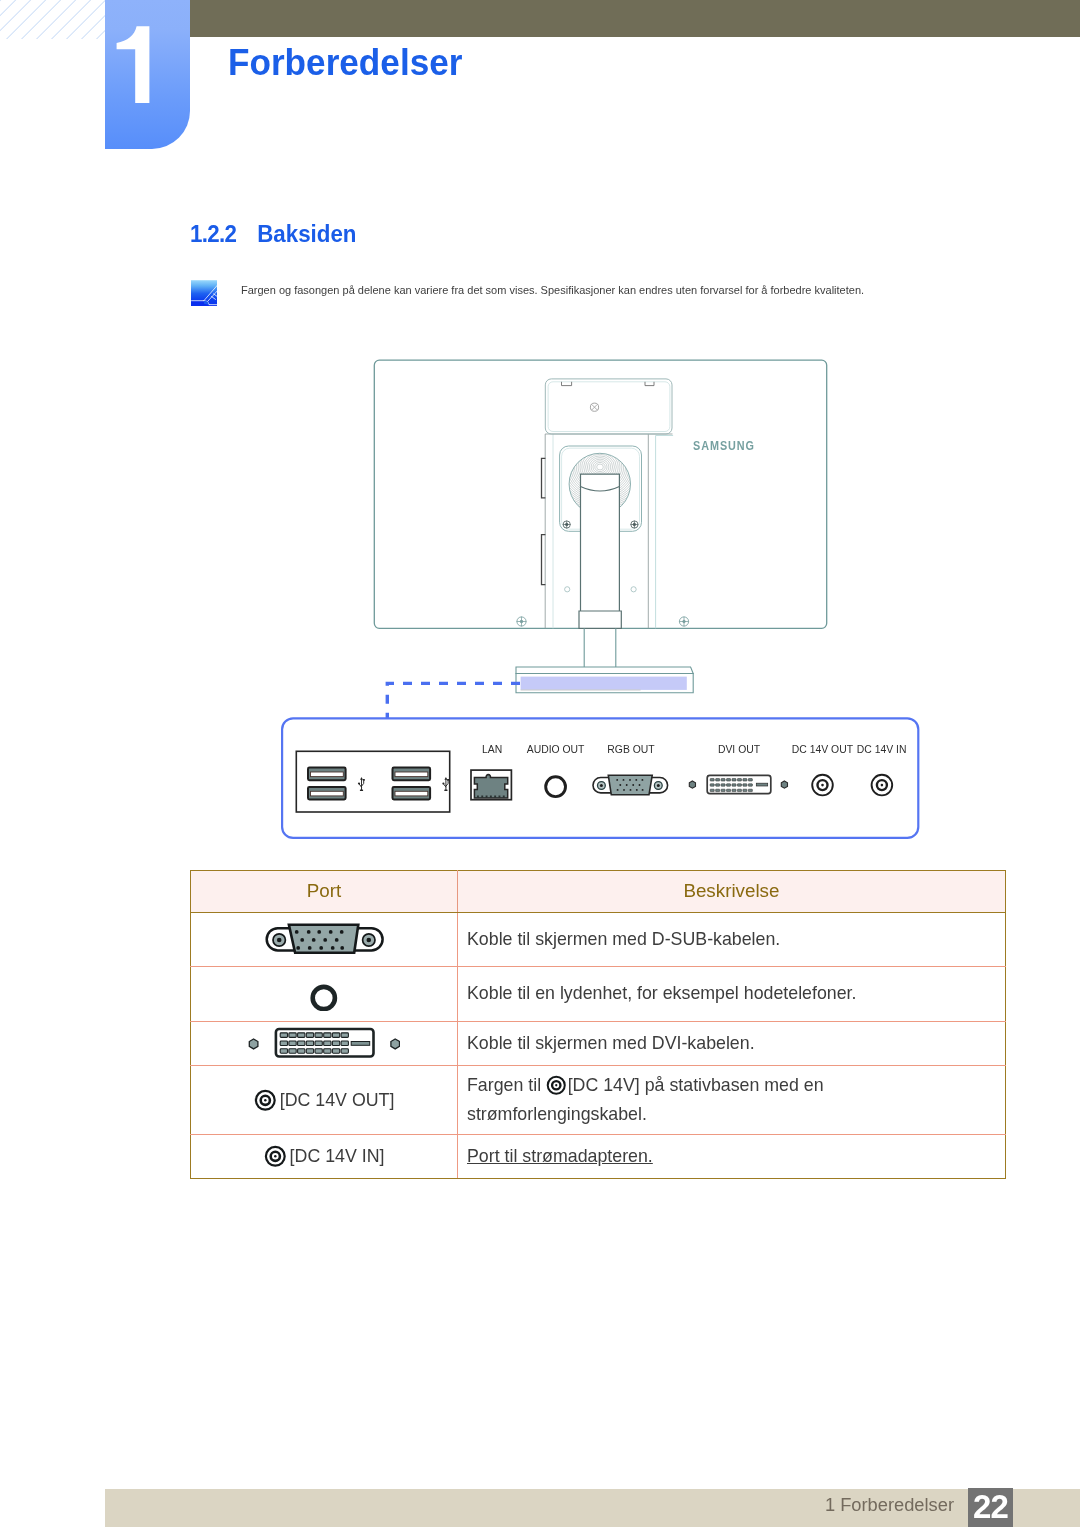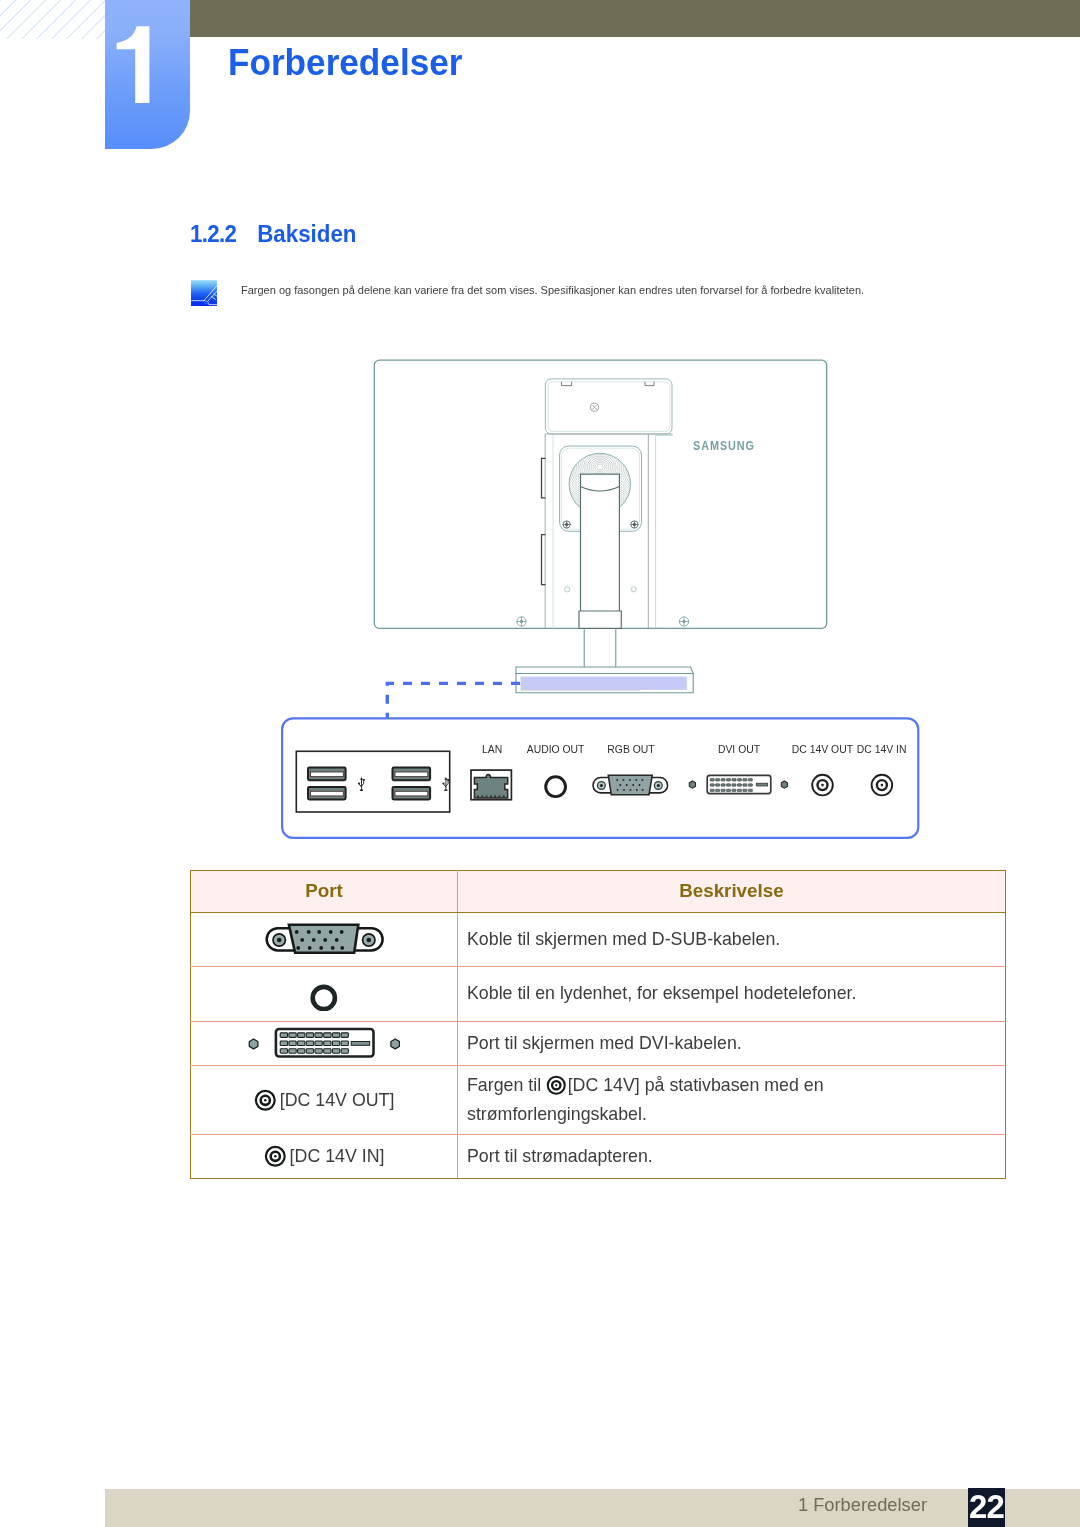--- a/index.html
+++ b/index.html
@@ -28,40 +28,40 @@
   .note-text{position:absolute;left:52px;top:0;width:757px;font-size:11px;color:#3d3d3d;line-height:28px;}
 
   
   .fig{position:absolute;left:270px;top:352px;width:660px;height:500px;}
   .panel{position:absolute;left:270px;top:660px;width:660px;height:190px;}
 
   
   .tbl{position:absolute;left:190px;top:869.5px;width:815.8px;}
   table.ports{border-collapse:collapse;width:815.8px;table-layout:fixed;border-spacing:0;}
   table.ports td,table.ports th{padding:0;border:0;}
-  table.ports thead th{background:#fdf0ee;color:#8a6a10;font-size:18.8px;font-weight:bold;
+  table.ports thead th{background:#fdf0ee;color:#8a6a10;font-size:18.8px;font-weight:normal;
       height:41.3px;border-top:1.2px solid #9d7b22;border-bottom:1.2px solid #9d7b22;margin-left:48px;}
   table.ports thead th:first-child{border-left:1.2px solid #9d7b22;border-right:0.9px solid #e79880;}
   table.ports thead th:last-child{border-right:1.2px solid #9d7b22;}
   table.ports tbody td{border-bottom:0.9px solid #ee9a83;}
   table.ports tbody td.c1{border-left:1.2px solid #9d7b22;border-right:0.9px solid #ee9a83;}
   table.ports tbody td.c2{border-right:1.2px solid #9d7b22;}
-  table.ports tbody tr:last-child td{border-bottom:1.2px solid #9d7b22;}
+  table.ports tbody tr:last-child td{border-bottom:1.2px solid #9d7b22;text-decoration:underline;}
   .cell-port{text-align:center;vertical-align:middle;line-height:0;}
   .cell-port svg{display:inline-block;}
   .cell-desc{font-size:17.8px;color:#3d3d3d;padding-left:9px !important;padding-right:14px !important;line-height:29px;vertical-align:middle;}
   .dclabel{font-size:17.8px;color:#3c3c3c;display:inline-flex;align-items:center;justify-content:center;}
   .dclabel svg{margin-right:3.5px;}
   .inlinejack{vertical-align:-4px;margin:0 1px 0 5px;}
 
   
   .foot-bar{position:absolute;left:105.1px;top:1488.6px;width:974.9px;height:38.4px;background:#dbd5c3;}
-  .foot-text{position:absolute;left:576px;top:1494.2px;width:351px;text-align:right;
+  .foot-text{position:absolute;left:603px;top:1494.2px;width:351px;text-align:right;
              font-size:18.3px;color:#736a5d;}
-  .foot-num{position:absolute;left:967.9px;top:1487.9px;width:37px;height:39.1px;background:#0f172a;
+  .foot-num{position:absolute;left:967.9px;top:1487.9px;width:45px;height:39.1px;background:#737373;
             color:#fff;font-size:33px;font-weight:bold;text-align:center;line-height:38px;letter-spacing:-1px;}
 </style>
 </head>
 <body>
 
 <div class="page">
 
   <svg class="hatch" viewBox="0 0 105 39">
     <defs>
       <pattern id="hp" width="10.6" height="10.6" patternUnits="userSpaceOnUse" patternTransform="rotate(45)">
@@ -418,21 +418,21 @@
                   <rect x="67.00" y="21.75" width="7.3" height="4.5" rx="0.9"></rect>
                   <rect x="75.70" y="21.75" width="7.3" height="4.5" rx="0.9"></rect>
                   <rect x="84.40" y="21.75" width="7.3" height="4.5" rx="0.9"></rect>
                   <rect x="93.10" y="21.75" width="7.3" height="4.5" rx="0.9"></rect>
                 </g>
               <rect x="103.2" y="14.5" width="18.5" height="3.8" fill="#7d9292" stroke="#1d2324" stroke-width="1.0"></rect>
               <path d="M5.6 12.0 l4.3 2.5 v4.9 l-4.3 2.5 l-4.3 -2.5 v-4.9 z" fill="#8ea2a2" stroke="#1d2324" stroke-width="1.3"></path>
               <path d="M147.2 12.0 l4.3 2.5 v4.9 l-4.3 2.5 l-4.3 -2.5 v-4.9 z" fill="#8ea2a2" stroke="#1d2324" stroke-width="1.3"></path>
             </svg>
           </td>
-          <td class="c2 cell-desc">Port til skjermen med DVI-kabelen.</td>
+          <td class="c2 cell-desc">Koble til skjermen med DVI-kabelen.</td>
         </tr>
         <tr style="height:68.5px">
           <td class="c1 cell-port">
             <span class="dclabel">
               <svg width="22.6" height="22.6" viewBox="0 0 22.6 22.6">
                 <circle cx="11.3" cy="11.3" r="9.4" fill="none" stroke="#15191a" stroke-width="2.2"></circle>
                 <circle cx="11.3" cy="11.3" r="4.6" fill="none" stroke="#15191a" stroke-width="2.6"></circle>
                 <circle cx="11.3" cy="11.3" r="1.25" fill="#15191a"></circle>
               </svg>
               <span>[DC 14V OUT]</span>

